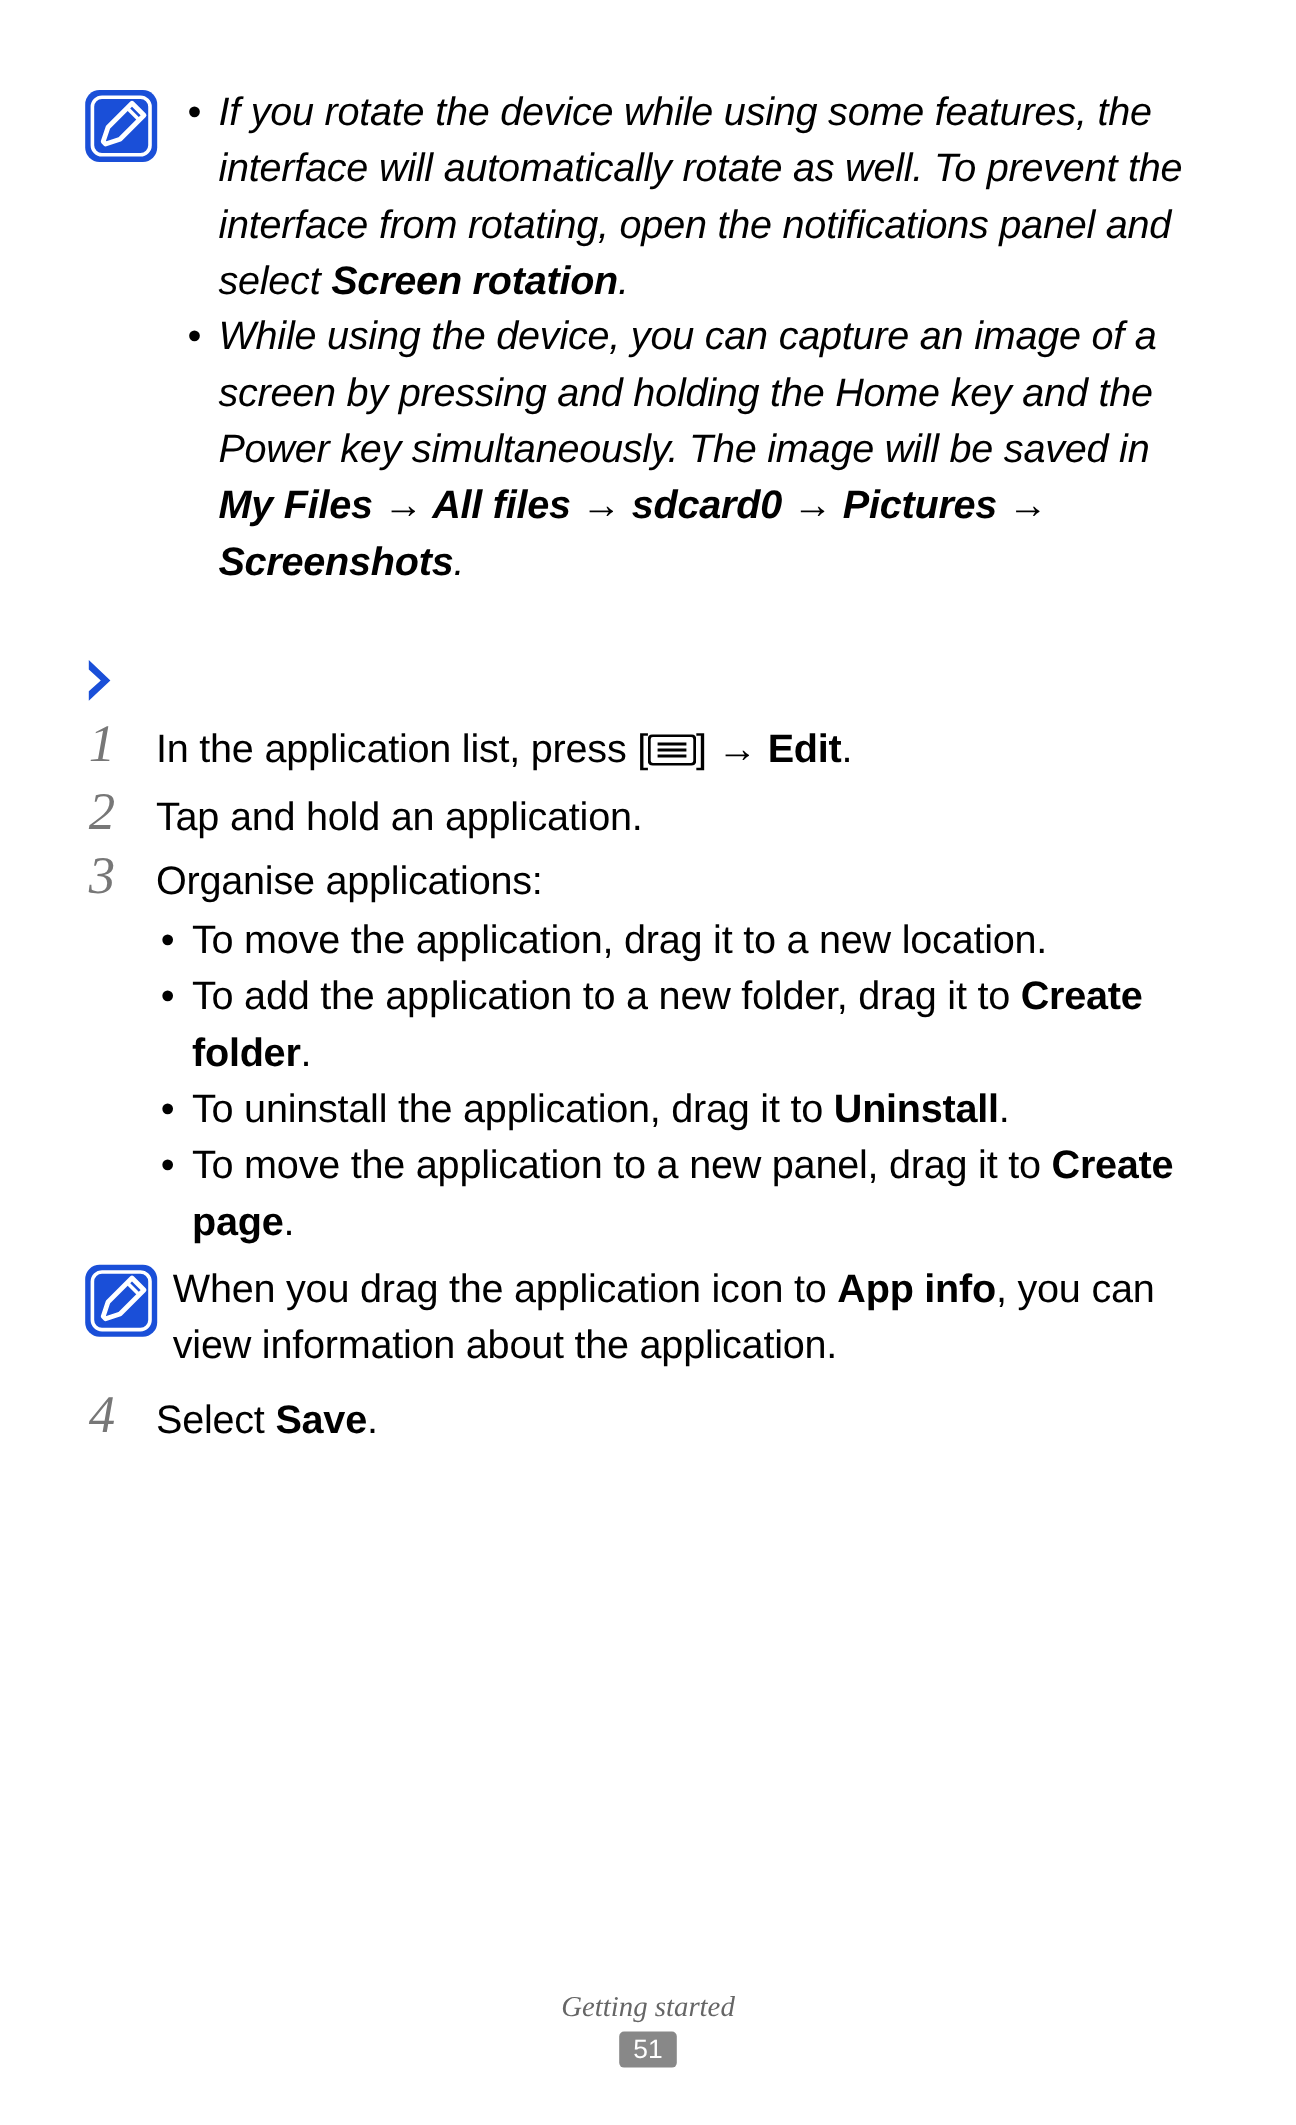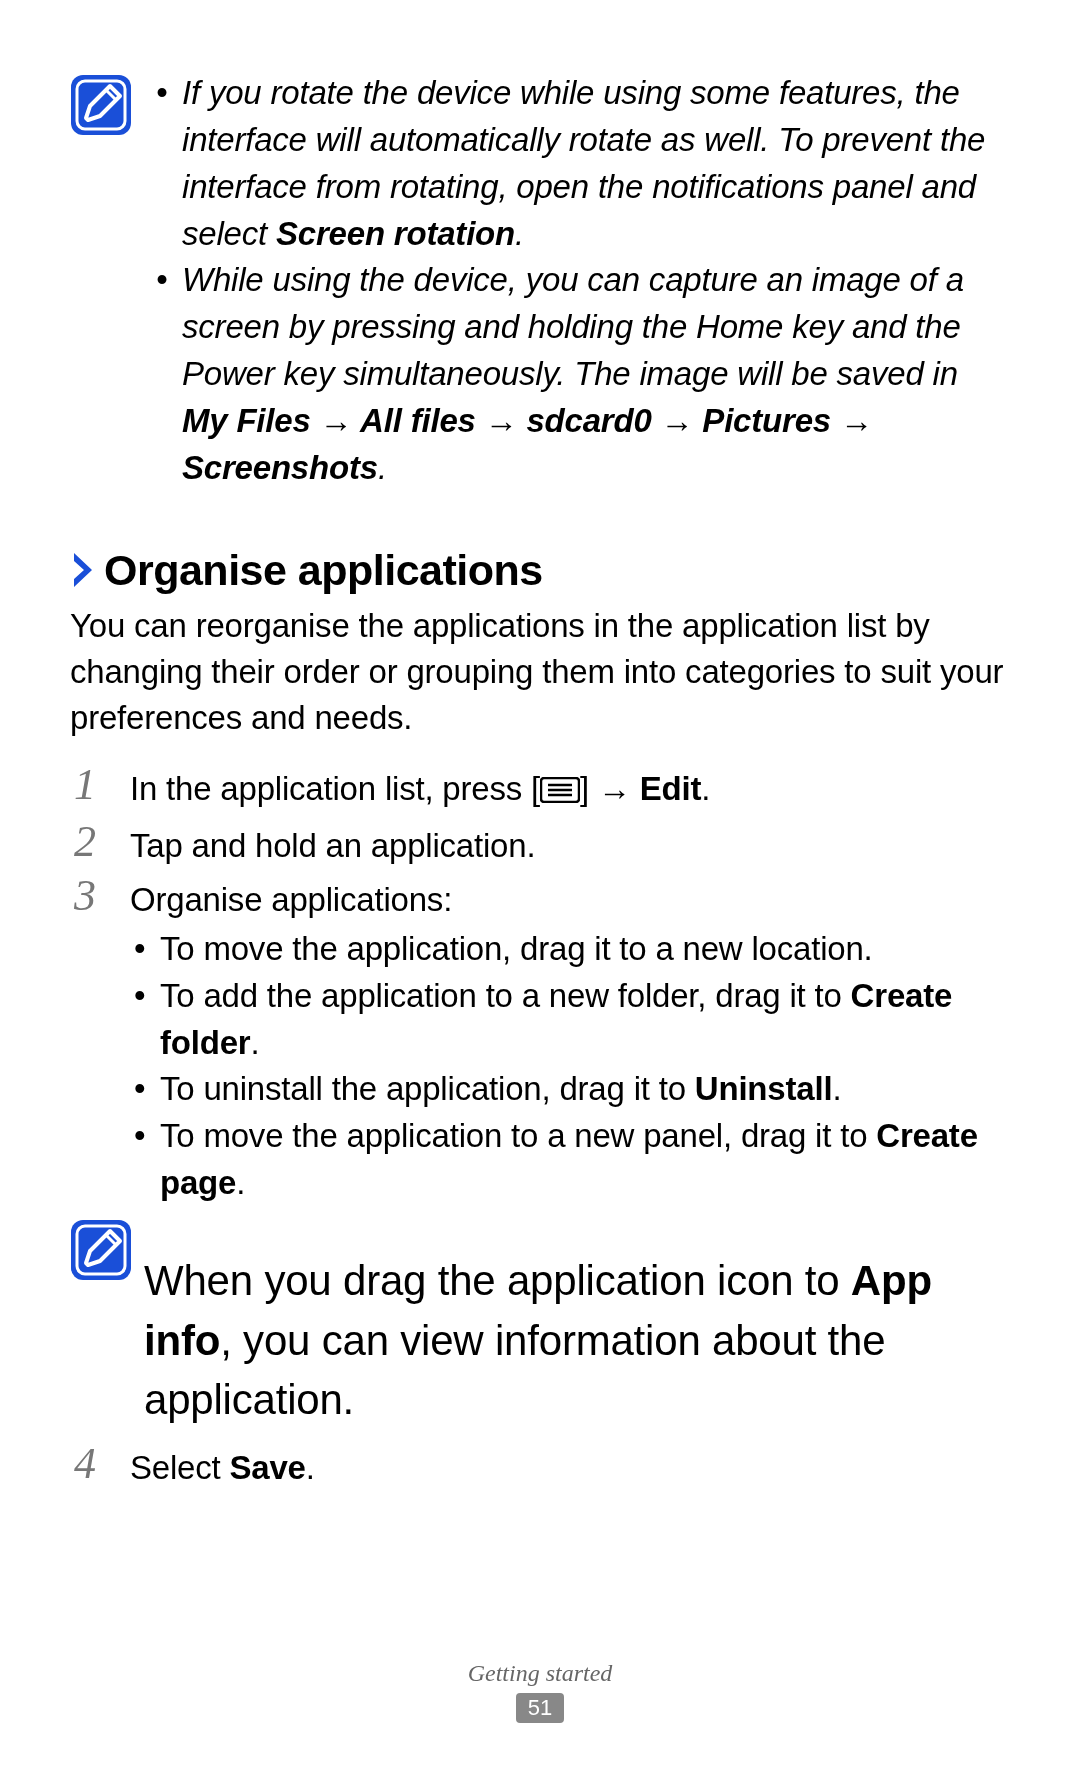--- a/index.html
+++ b/index.html
@@ -109,25 +109,24 @@
   .menu-icon svg { display: inline-block; }
   .inline-note {
     display: flex;
     align-items: flex-start;
     margin-left: 0;
     margin-top: 8px;
     margin-bottom: 10px;
   }
   .inline-note .note-icon { margin-right: 12px; }
   .inline-note-text {
-    font-size: 42px;
+    font-size: 33px;
     line-height: 1.42;
     letter-spacing: -0.2px;
     padding-top: 2px;
-    margin-top: 34px;
   }
   .footer {
     position: absolute;
     bottom: 48px;
     left: 0;
     width: 100%;
     text-align: center;
   }
   .footer-label {
     font-style: italic;
@@ -173,24 +172,22 @@
       </ul>
     </div>
   </div>
 
   <div class="section-heading">
     <span class="chevron-icon">
       <svg width="28" height="42" viewBox="0 0 28 42">
         <path d="M4 4 L22 21 L4 38 L4 30 L14 21 L4 12 Z" fill="#1a4fd8"></path>
       </svg>
     </span>
-    <span class="heading-text">Organise applications</span>
-  </div>
-
-  <div class="intro-text">You can reorganise the applications in the application list by changing their order or grouping them into categories to suit your preferences and needs.</div>
+  </div>
+
 
   <div class="step">
     <div class="step-number">1</div>
     <div class="step-body">
       <span>In the application list, press [</span><span class="menu-icon"><svg width="40" height="26" viewBox="0 0 40 26">
             <rect x="1" y="1" width="38" height="24" rx="3" fill="none" stroke="#000" stroke-width="2.5"></rect>
             <line x1="8" y1="8" x2="32" y2="8" stroke="#000" stroke-width="2.5"></line>
             <line x1="8" y1="13" x2="32" y2="13" stroke="#000" stroke-width="2.5"></line>
             <line x1="8" y1="18" x2="32" y2="18" stroke="#000" stroke-width="2.5"></line>
           </svg></span><span>] → </span><b>Edit</b><span>.</span>

